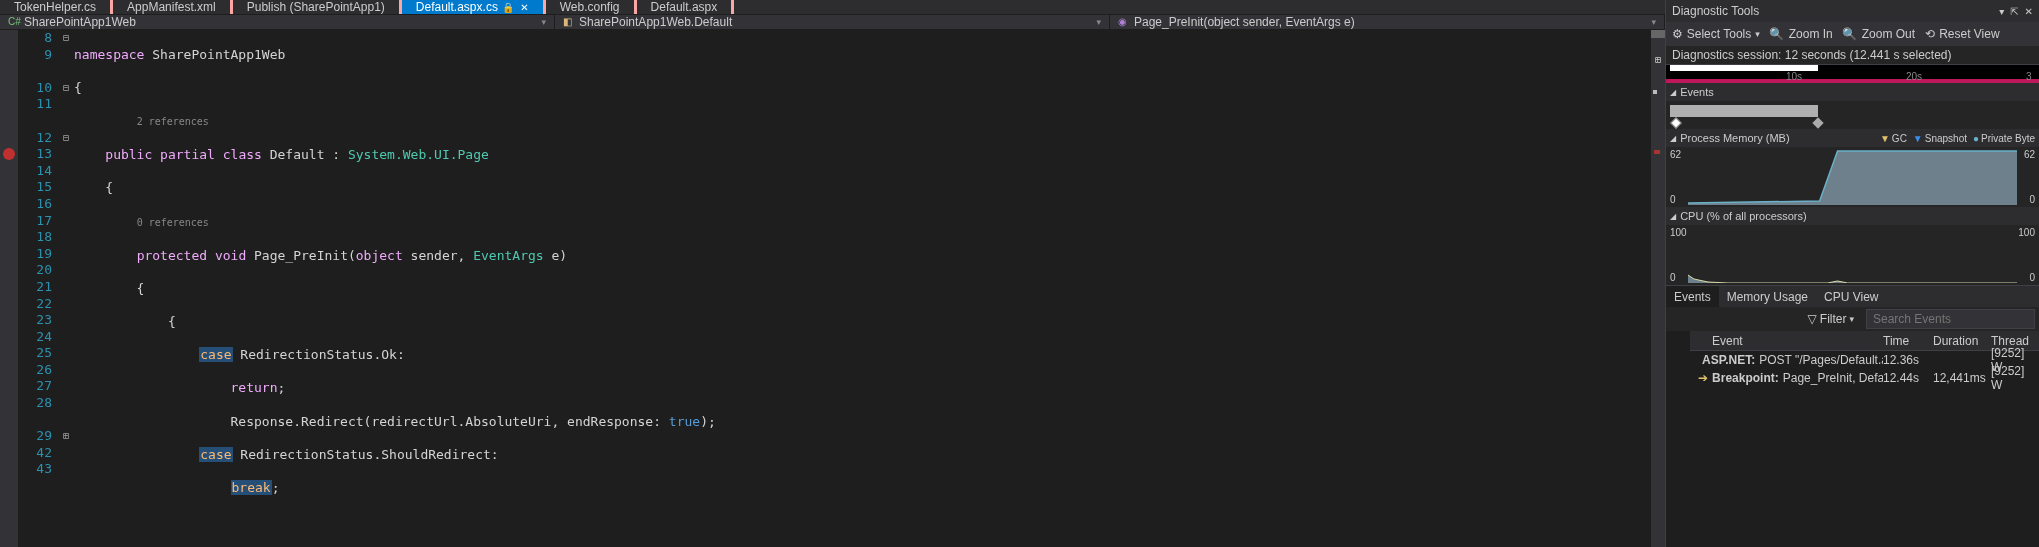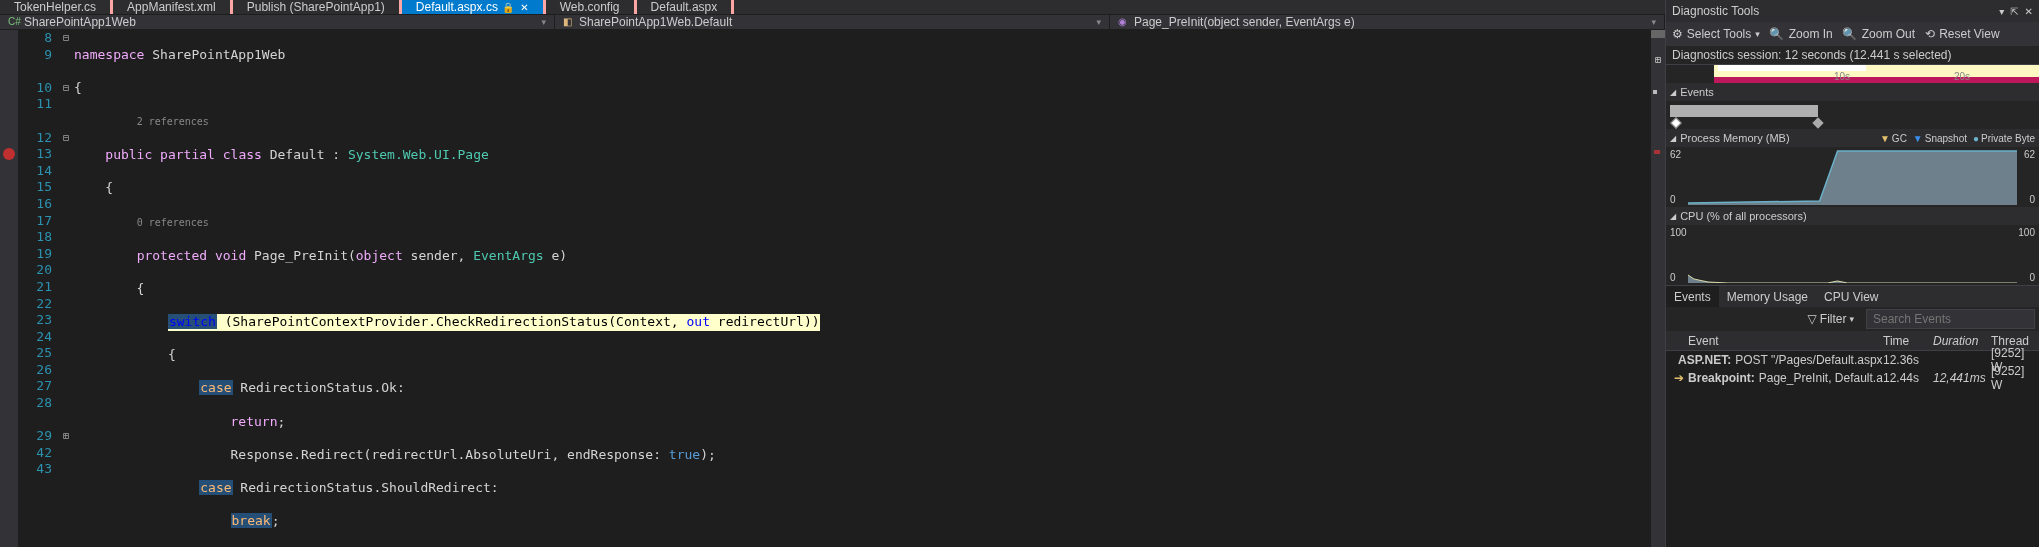--- a/index.html
+++ b/index.html
@@ -80,21 +80,21 @@
     background: #2d2d30; color: #ccc; font-size: 12px;
   }
   .diag-title .spacer { flex: 1; }
   .diag-title .dock { font-size: 10px; margin-left: 6px; cursor: pointer; }
   .diag-toolbar {
     height: 24px; display: flex; align-items: center; gap: 10px;
     padding: 0 6px; background: #333337; color: #ccc; font-size: 12px;
   }
   .diag-btn { display: flex; align-items: center; gap: 4px; cursor: pointer; }
   .diag-sess { padding: 2px 6px; font-size: 12px; color: #ccc; border-bottom:1px solid #3f3f46; }
-  .timeline { height: 18px; position: relative; background: #fef9c3; border-bottom:6px solid #be185d;margin-left:48px; }
+  .timeline { height: 18px; position: relative; background: #000000; border-bottom:4px solid #be185d; }
   .tl-sel { position: absolute; top: 0; height: 6px; background: #fff; }
   .tl-tick { position: absolute; top: 6px; font-size: 10px; color: #888; }
   .section-header {
     height: 18px; background: #2d2d30; display: flex; align-items: center;
     padding: 0 4px; color: #ccc; font-size: 11px; gap: 4px;
   }
   .sh-tri { font-size: 8px; }
   .legend { margin-left: auto; display: flex; gap: 6px; font-size: 10px; }
   .legend-item { display: flex; align-items: center; gap: 2px; }
   .events-track { height: 28px; background: #252526; position: relative; }
@@ -102,25 +102,25 @@
   .ev-dia { position: absolute; bottom: 2px; width: 8px; height: 8px; transform: rotate(45deg); }
   .chart { height: 60px; position: relative; background: #252526; }
   .chart .axis-l, .chart .axis-r { position: absolute; font-size: 10px; color: #ccc; }
   .chart svg { position: absolute; left: 22px; right: 22px; top: 2px; bottom: 2px; width: calc(100% - 44px); height: calc(100% - 4px); }
   .tabs2 { height: 22px; display: flex; background: #2d2d30; align-items:center; border-top:1px solid #3f3f46;}
   .tab2 { padding: 0 8px; height:100%; display:flex; align-items:center; color:#ccc; font-size:12px; cursor:pointer; }
   .tab2.active { background: #1e1e1e; }
   .filter-row { height: 24px; display: flex; align-items: center; padding: 0 4px; gap: 6px; background:#252526;}
   .filter-btn { display:flex; align-items:center; gap:3px; font-size:12px; color:#ccc; cursor:pointer; padding:2px 6px; }
   .search-box { flex:1; background:#333337; border:1px solid #3f3f46; color:#888; height:20px; padding:0 6px; font-size:12px; }
-  .ev-table { flex:1; background:#1e1e1e; font-size:12px; color:#ccc; overflow:hidden; }
+  .ev-table { flex:1; background:#1e1e1e; font-size:12px; color:#ccc; overflow:hidden;padding-left:24px; }
   .ev-head { display:flex; background:#2d2d30; height:20px; align-items:center; border-bottom:1px solid #3f3f46;}
   .col-event { flex:1; padding-left:22px; }
   .col-time { width:50px; }
-  .col-dur { width:58px;font-style:italic; }
+  .col-dur { width:58px; }
   .col-thread { width:48px; }
   .ev-row { display:flex; height:18px; align-items:center; padding-left:4px; }
   .ev-row .col-event { padding-left:4px; display:flex; align-items:center; gap:4px; overflow:hidden; white-space:nowrap; }
   .blue-dia { width:8px; height:8px; background:#3b8eea; transform:rotate(45deg); display:inline-block;}
   .yel-arrow { color:#e2c06c; }
 
   .ico-cs { color:#7cc57c; font-size:10px; }
   .ico-class { color:#dcb67a; font-size:10px; }
   .ico-method { color:#b180d7; font-size:10px; }
 </style>
@@ -226,21 +226,20 @@
       </div>
       <div class="code-lines">
 <div><span class="kw">namespace</span><span> SharePointApp1Web</span></div>
 <div>{</div>
 <div>        <span class="refhint">2 references</span></div>
 <div>    <span class="kw">public</span> <span class="kw">partial</span> <span class="kw">class</span><span> Default : </span><span class="type">System.Web.UI.Page</span></div>
 <div>    {</div>
 <div>        <span class="refhint">0 references</span></div>
 <div>        <span class="kw">protected</span> <span class="kw">void</span><span> Page_PreInit(</span><span class="kw">object</span><span> sender, </span><span class="type">EventArgs</span><span> e)</span></div>
 <div>        {</div>
-<div>            <span class="hl-line"><span class="kw2 hl-kw">switch</span><span> (SharePointContextProvider.CheckRedirectionStatus(Context, </span><span class="kw2">out</span><span> redirectUrl))</span></span></div>
 <div>            {</div>
 <div>                <span class="hl-kw kw">case</span><span> RedirectionStatus.Ok:</span></div>
 <div>                    <span class="kw">return</span><span>;</span></div>
 <div><span>                    Response.Redirect(redirectUrl.AbsoluteUri, endResponse: </span><span class="bool">true</span><span>);</span></div>
 <div>                <span class="hl-kw kw">case</span><span> RedirectionStatus.ShouldRedirect:</span></div>
 <div>                    <span class="hl-kw kw">break</span><span>;</span></div>
 
 
 
 

